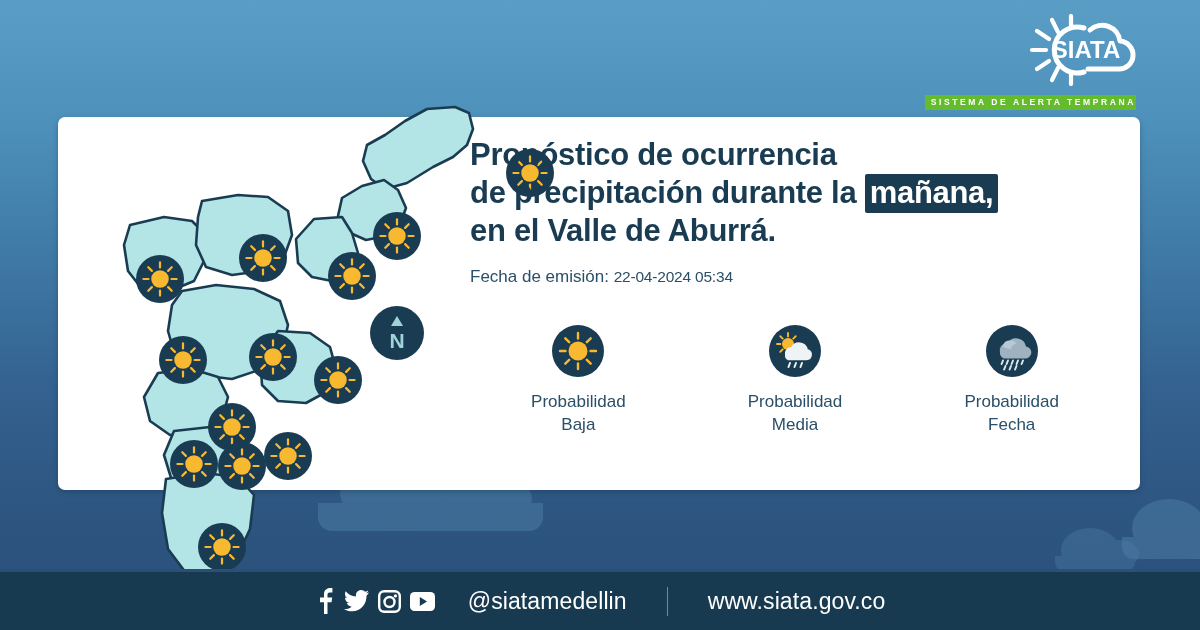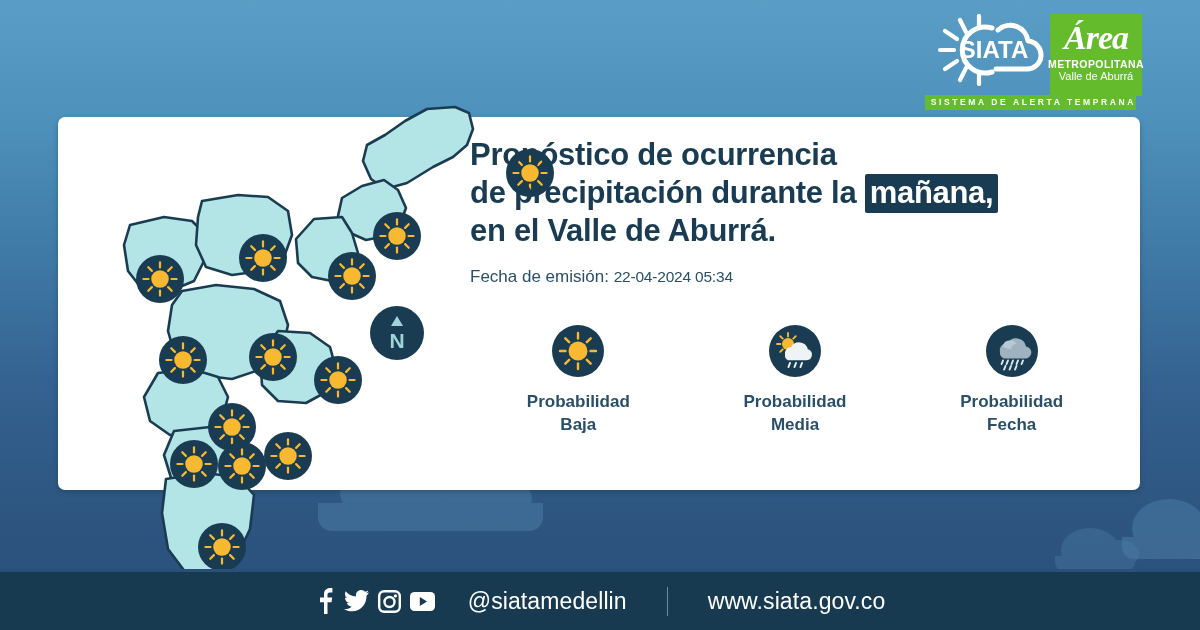--- a/index.html
+++ b/index.html
@@ -82,21 +82,21 @@
   #title { color:#1a3c52; font-size:31px; font-weight:700; line-height:38px; letter-spacing:-.3px; }
   .hl { background:#1a3c52; color:#ffffff; padding:1px 5px 3px 5px; border-radius:2px; }
   #emision { margin-top:17px; color:#2a4f68; font-size:17px; }
   #emision .lbl { font-weight:400; }
   #emision .val { font-size:15.5px; letter-spacing:-.2px; }
 
   
   #legend { position:absolute; left:470px; top:325px; width:650px; display:flex; }
   .leg { flex:1; display:flex; flex-direction:column; align-items:center; }
   .leg-icon { width:52px; height:52px; }
-  .leg-label { margin-top:13px; color:#2a4f68; font-size:17px; line-height:23px; text-align:center;font-weight:bold; }
+  .leg-label { margin-top:13px; color:#2a4f68; font-size:17px; line-height:23px; text-align:center; }
 
   
   #footer {
     position:absolute; left:0; bottom:0; width:1200px; height:58px;
     background:#173a50; display:flex; align-items:center; justify-content:center; gap:16px;
   }
   #social { display:flex; align-items:center; gap:9px; }
   #social svg { display:block; }
   #handle { color:#fff; font-size:23px; margin-left:17px; letter-spacing:.1px; }
   #divider { width:1px; height:29px; background:#6c8ba2; margin:0 24px; }
@@ -123,25 +123,20 @@
         <line x1="28" y1="66" x2="34" y2="54"></line>
         <line x1="47" y1="2" x2="47" y2="14"></line>
         <line x1="47" y1="70" x2="47" y2="58"></line>
       </g>
       <path d="M60 14 A23 23 0 1 0 60 58" stroke="#ffffff" stroke-width="5" fill="none" stroke-linecap="round"></path>
       <path d="M66 16 a18 18 0 0 1 30 11 a14 14 0 0 1 -2 28 l-30 0" stroke="#ffffff" stroke-width="5" fill="none" stroke-linecap="round" stroke-linejoin="round"></path>
       <text x="62" y="44" font-family="Liberation Sans, sans-serif" font-size="24" font-weight="700" fill="#ffffff" text-anchor="middle">SIATA</text>
     </svg>
   </div>
 
-  <div id="area-logo">
-    <div id="area-word">Área</div>
-    <div id="area-sub1">METROPOLITANA</div>
-    <div id="area-sub2">Valle de Aburrá</div>
-  </div>
 </div>
 <div id="tagline">SISTEMA DE ALERTA TEMPRANA</div>
 
 <div id="panel"></div>
 
 <div id="map-wrap">
   <svg width="420" height="520" viewBox="0 0 420 520">
     <g fill="#b3e4e6" stroke="#1a3c52" stroke-width="2.6" stroke-linejoin="round">
 
       <path d="M393 52 l14 6 l4 16 l-6 16 l-14 12 l-20 10 l-26 16 l-22 6 l-14 -10 l-8 -18 l4 -16 l18 -10 l20 -14 l22 -12 z"></path>

